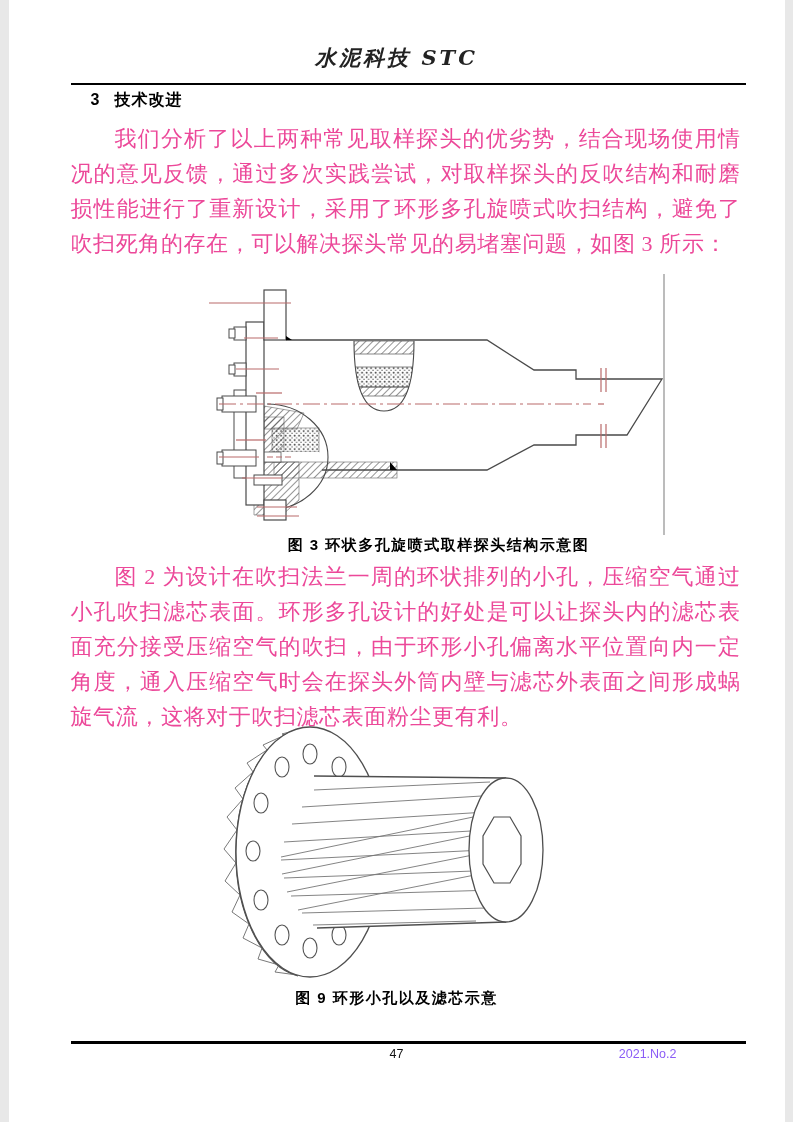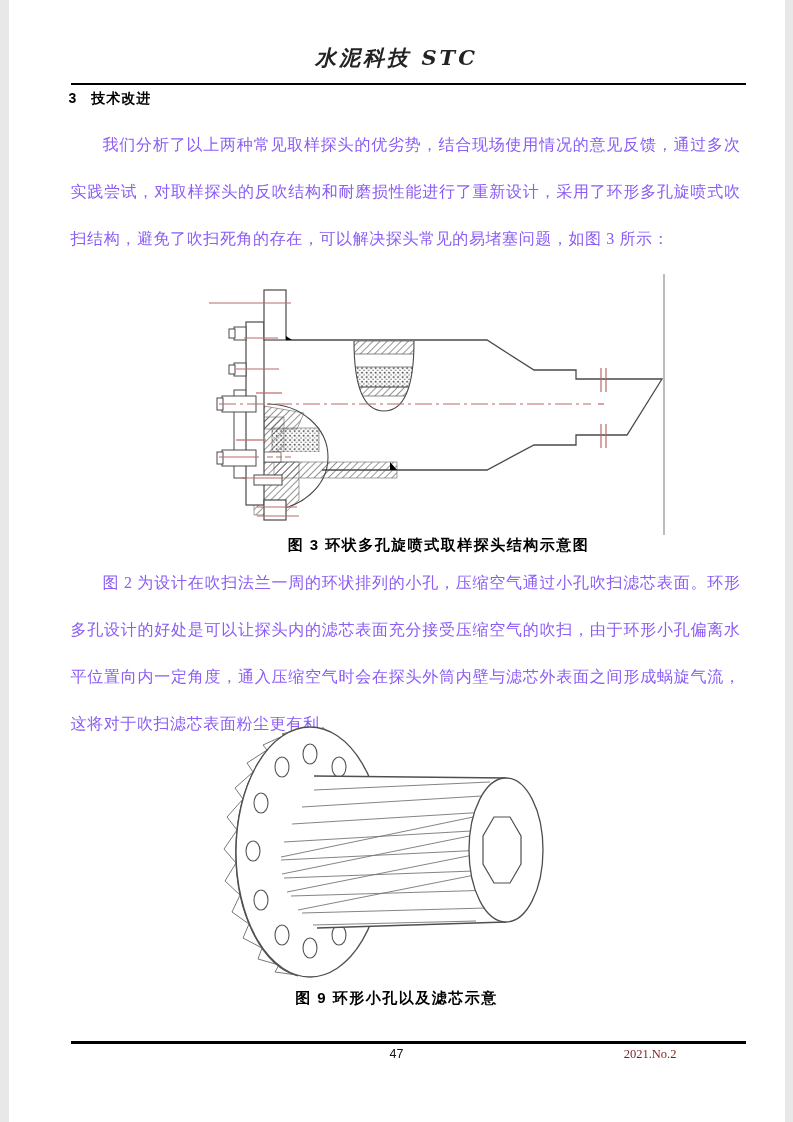--- a/index.html
+++ b/index.html
@@ -8,50 +8,50 @@
     margin:0 auto;overflow:hidden;
     font-family:"Liberation Serif","DejaVu Serif",serif;color:#111;
   }
   .journal-title{
     position:absolute;top:44px;left:0;width:100%;text-align:center;
     font-family:"DejaVu Serif","Liberation Serif",serif;
     font-style:italic;font-weight:bold;font-size:21px;letter-spacing:3px;color:#222;
   }
   .header-rule{position:absolute;left:62px;top:83px;width:675px;height:2px;background:#000;}
   .section-heading{
-    position:absolute;left:60px;top:90px;
+    position:absolute;left:82px;top:90px;
     font-family:"Liberation Sans","DejaVu Sans",sans-serif;
-    font-weight:bold;font-size:14px;color:#000;letter-spacing:1px;
+    font-weight:bold;font-size:16px;color:#000;letter-spacing:1px;
   }
   .section-heading .sec-num{margin-right:14px;}
   .body-par{
     position:absolute;left:62px;width:670px;
-    font-size:16px;line-height:47px;letter-spacing:0.6px;
-    text-align:justify;text-align-last:left;color:#8b5cf6;
+    font-size:22px;line-height:35px;letter-spacing:0.6px;
+    text-align:justify;text-align-last:left;color:#ec4899;
   }
   .body-par.indent{text-indent:2em;}
   #par1{top:121px;}
   #par2{top:559px;}
   .fig-caption{
     position:absolute;left:0;width:100%;text-align:center;
     font-family:"Liberation Sans","DejaVu Sans",sans-serif;
     font-weight:bold;font-size:15px;letter-spacing:1.5px;color:#000;
   }
   #cap3{top:536px;margin-left:42px;}
   #cap4{top:989px;}
   .fig3-wrap{position:absolute;left:185px;top:272px;width:475px;height:265px;}
   .fig4-wrap{position:absolute;left:205px;top:712px;width:360px;height:270px;}
   .footer-rule{position:absolute;left:62px;top:1041px;width:675px;height:2.5px;background:#000;}
   .footer-page{
     position:absolute;left:0;top:1047px;width:100%;text-align:center;
     font-family:"Liberation Sans","DejaVu Sans",sans-serif;font-size:12.5px;color:#111;
   }
   .footer-issue{
     position:absolute;right:108px;top:1047px;
-    font-family:Liberation Serif, serif;font-size:12.5px;color:#7f1d1d;
+    font-family:Liberation Sans, sans-serif;font-size:12.5px;color:#8b5cf6;
   }
   svg{display:block;}
 </style>
 </head>
 <body>
 
 <div class="page">
 
   <div class="journal-title">水泥科技 STC</div>
   <div class="header-rule"></div>

